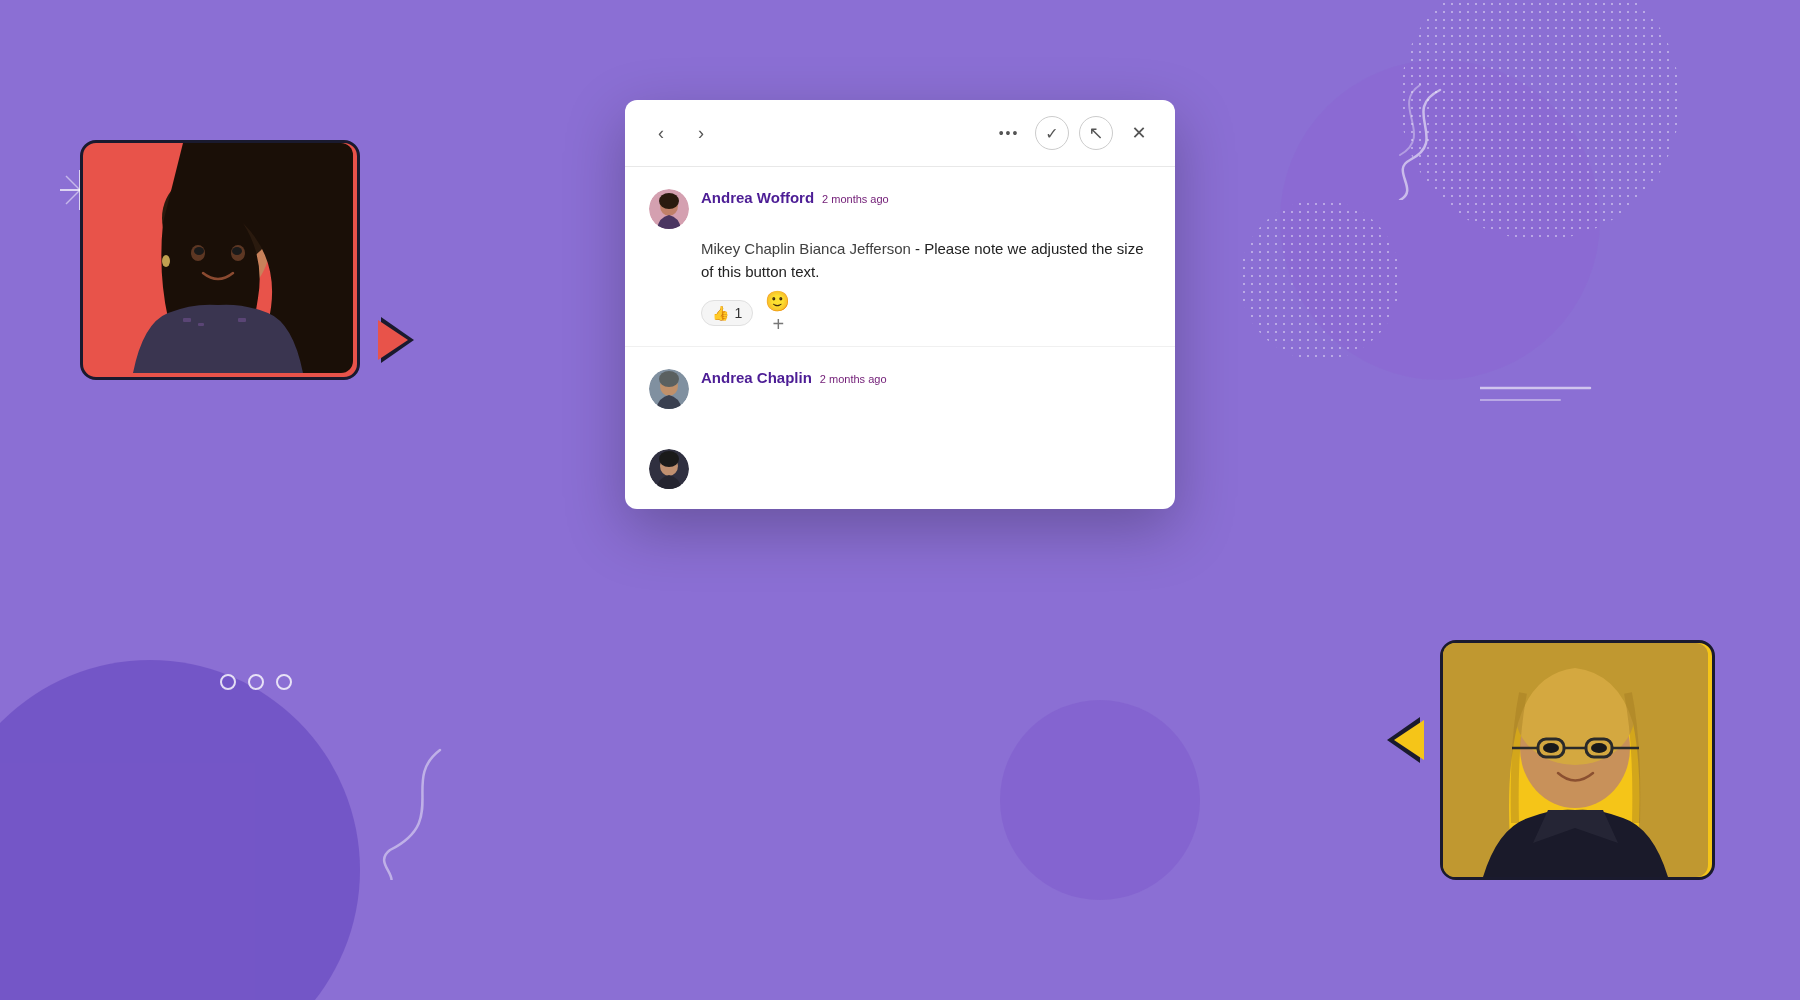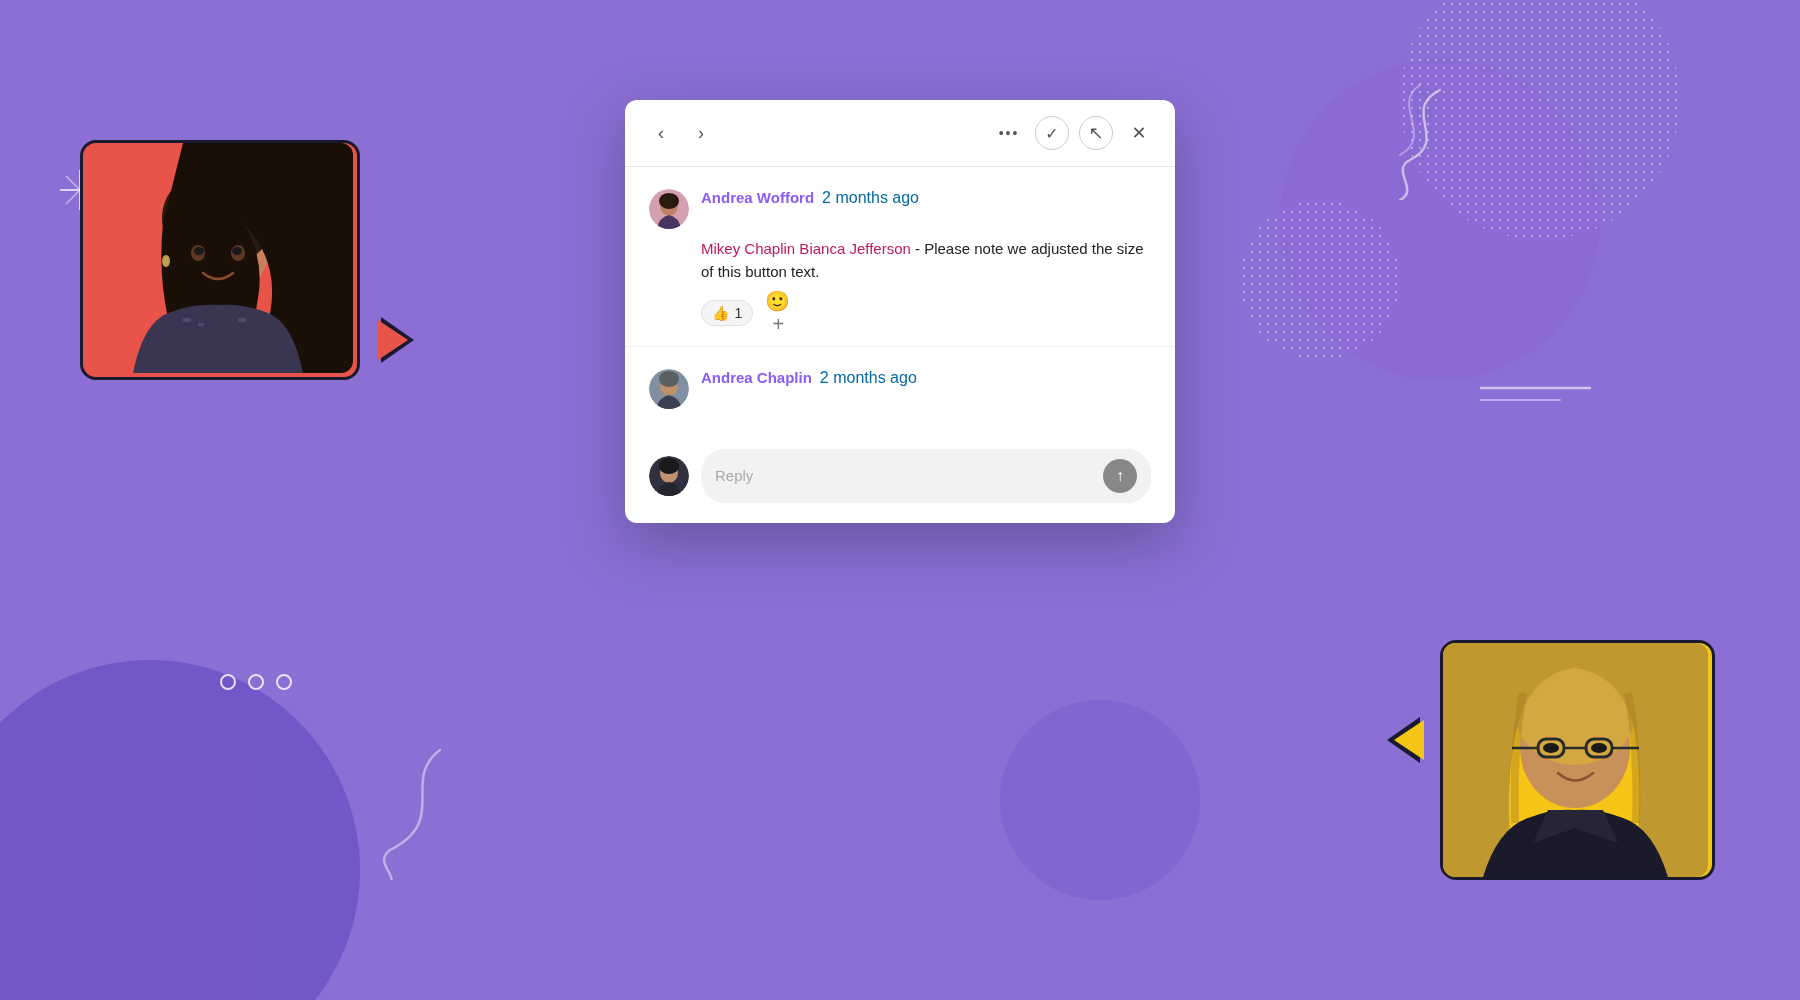--- a/index.html
+++ b/index.html
@@ -247,40 +247,40 @@
     .comment-meta {
       display: flex;
       align-items: baseline;
       gap: 8px;
       flex-wrap: wrap;
     }
 
     .commenter-name {
       font-weight: 700;
       font-size: 15px;
-      color: #8b5cf6;
+      color: #4c1d95;
     }
 
     .comment-time {
-      font-size: 16px;
-      color: #0369a1;
+      font-size: 11px;
+      color: #701a75;
     }
 
     .comment-body {
       margin-left: 52px;
     }
 
     .comment-text {
       font-size: 15px;
       color: #222;
       line-height: 1.55;
     }
 
     .mention {
-      color: #be185d;
+      color: #404040;
       font-weight: 500;
     }
 
     .reactions {
       display: flex;
       align-items: center;
       gap: 8px;
       margin-top: 12px;
     }
 
@@ -546,21 +546,15 @@
 
   <div class="reply-area">
     <div class="avatar-sm">
       <svg width="40" height="40" viewBox="0 0 40 40">
         <circle cx="20" cy="20" r="20" fill="#303040"></circle>
         <ellipse cx="20" cy="17" rx="9" ry="10" fill="#c09070"></ellipse>
         <ellipse cx="20" cy="10" rx="10" ry="8" fill="#1a1a1a"></ellipse>
         <path d="M 7 40 Q 10 28, 20 26 Q 30 28, 33 40Z" fill="#252530"></path>
       </svg>
     </div>
-    <div class="reply-input-wrap">
-      <input class="reply-input" type="text" placeholder="Reply" style="">
-      <button class="send-btn">
-        <span>↑</span>
-      </button>
-    </div>
   </div>
 
 </div>
 
 </body></html>

